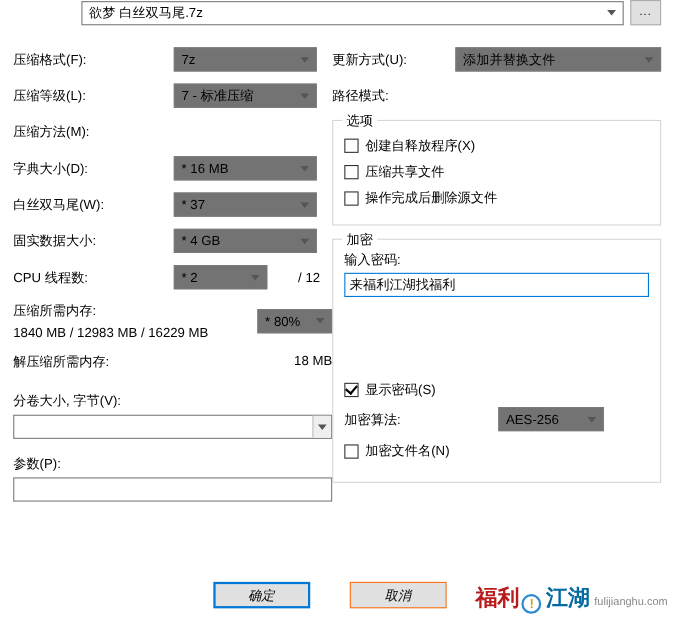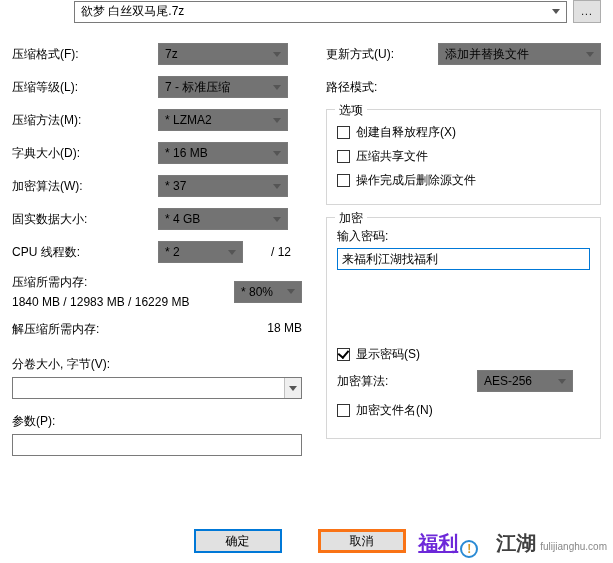--- a/index.html
+++ b/index.html
@@ -6,21 +6,21 @@
     body {
       font-family: "Microsoft YaHei", "SimSun", Tahoma, sans-serif;
       font-size: 12px;
       color: #000;
       background: #fff;
       width: 613px;
       height: 563px;
       position: relative;
       overflow: hidden;
     }
-    .main-content { padding: 6px 12px 0 12px; display: flex; gap: 24px; }
+    .main-content { padding: 6px 12px 0 12px; display: flex; }
     .col { flex: 1; }
     .col-left { width: 290px; flex: none; }
     .col-right { flex: 1; }
 
     .top-row { display: flex; align-items: center; gap: 6px; margin-bottom: 14px; padding: 0 12px; }
     .top-select {
       flex: 1; height: 22px; border: 1px solid #7a7a7a;
       background: #fff; padding: 0 6px; display: flex; align-items: center;
       justify-content: space-between; margin-left: 62px;
     }
@@ -77,36 +77,36 @@
       width: 100%; height: 22px; border: 1px solid #0078d7;
       background: #fff; padding: 0 4px; display: flex; align-items: center;
       margin-top: 3px;
     }
     .encrypt-label { margin-top: 2px; margin-bottom: 2px; }
     .encrypt-alg-row { display: flex; align-items: center; margin: 6px 0 8px 0; }
     .encrypt-alg-row .lbl { width: 140px; }
 
     .bottom-bar {
       position: absolute; left: 0; right: 14px; bottom: 0; height: 44px;
-      display: flex; align-items: center; justify-content: center; gap: 36px;
+      display: flex; align-items: center; justify-content: center; gap: 36px; font-style: italic;
     }
     .btn {
-      width: 88px; height: 24px; border: 3px solid #f97316;
+      width: 88px; height: 24px; border: 1px solid #f97316;
       background: #e1e1e1; display: flex; align-items: center;
       justify-content: center;
     }
     .btn.primary { border: 2px solid #0078d7; }
 
     .watermark {
       position: absolute; right: 6px; bottom: 6px;
       font-size: 20px; font-weight: 700; display: flex; align-items: baseline;
       font-family: "Microsoft YaHei", sans-serif;
     }
-    .wm-a { color: #6d28d9; text-decoration: underline; }
-    .wm-b { color: #404040; margin-left: 16px; }
+    .wm-a { color: #b91c1c; }
+    .wm-b { color: #0369a1; margin-left: 2px; }
     .wm-sub { font-size: 10px; color: #888; margin-left: 4px; font-weight: 400; }
     .wm-icon {
       width: 18px; height: 18px; border-radius: 50%;
       border: 2px solid #2a8ad4; display: inline-flex;
       align-items: center; justify-content: center; font-size: 12px;
       color: #d49a2a; margin: 0 2px; position: relative; top: 3px;
     }
 
     .combo-editable {
       width: 100%; height: 22px; border: 1px solid #7a7a7a;
@@ -146,36 +146,32 @@
     <div class="form-row">
       <div class="form-label">压缩等级(L):</div>
       <div class="select-box">
         <span>7 - 标准压缩</span>
         <span class="dropdown-arrow"></span>
       </div>
     </div>
 
     <div class="form-row">
       <div class="form-label">压缩方法(M):</div>
-      <div class="select-box">
-        <span>* LZMA2</span>
-        <span class="dropdown-arrow"></span>
-      </div>
     </div>
 
     <div class="form-row">
       <div class="form-label">字典大小(D):</div>
       <div class="select-box">
         <span>* 16 MB</span>
         <span class="dropdown-arrow"></span>
       </div>
     </div>
 
     <div class="form-row">
-      <div class="form-label">加密算法(W):</div>
+      <div class="form-label">白丝双马尾(W):</div>
       <div class="select-box">
         <span>* 37</span>
         <span class="dropdown-arrow"></span>
       </div>
     </div>
 
     <div class="form-row">
       <div class="form-label">固实数据大小:</div>
       <div class="select-box">
         <span>* 4 GB</span>

